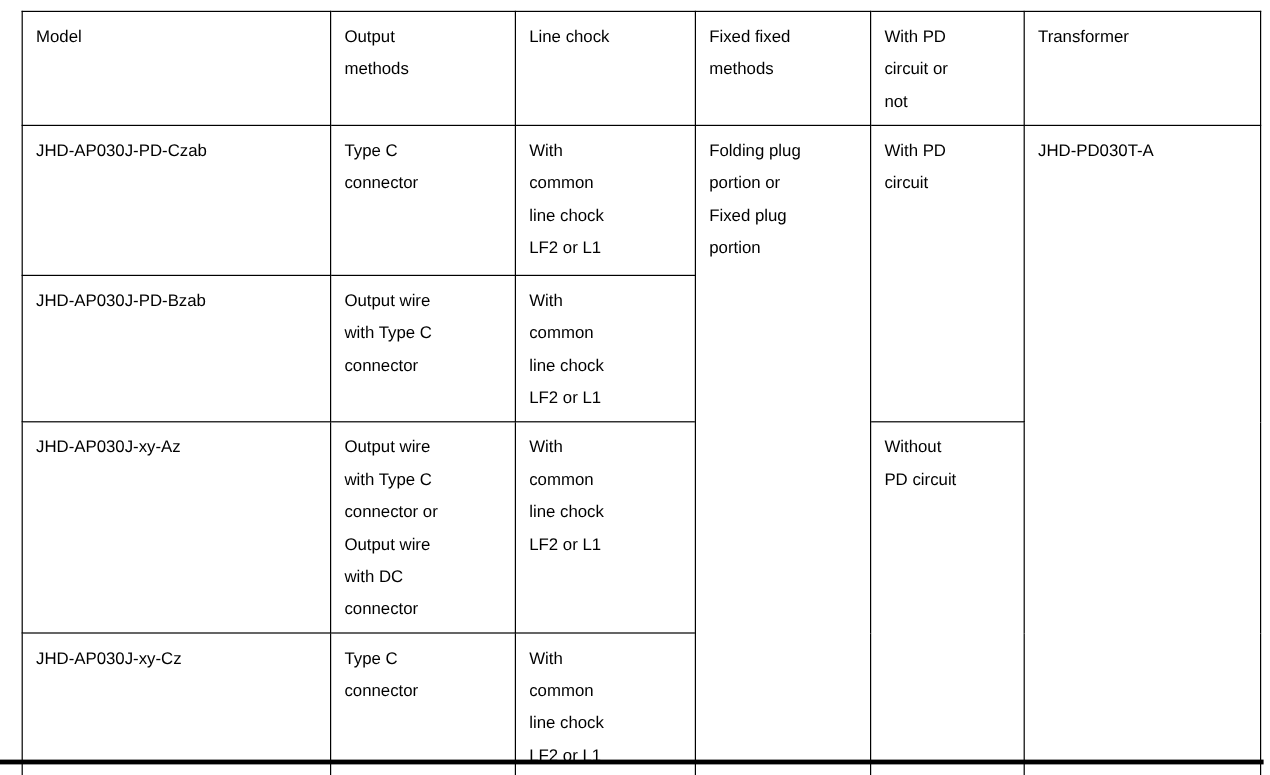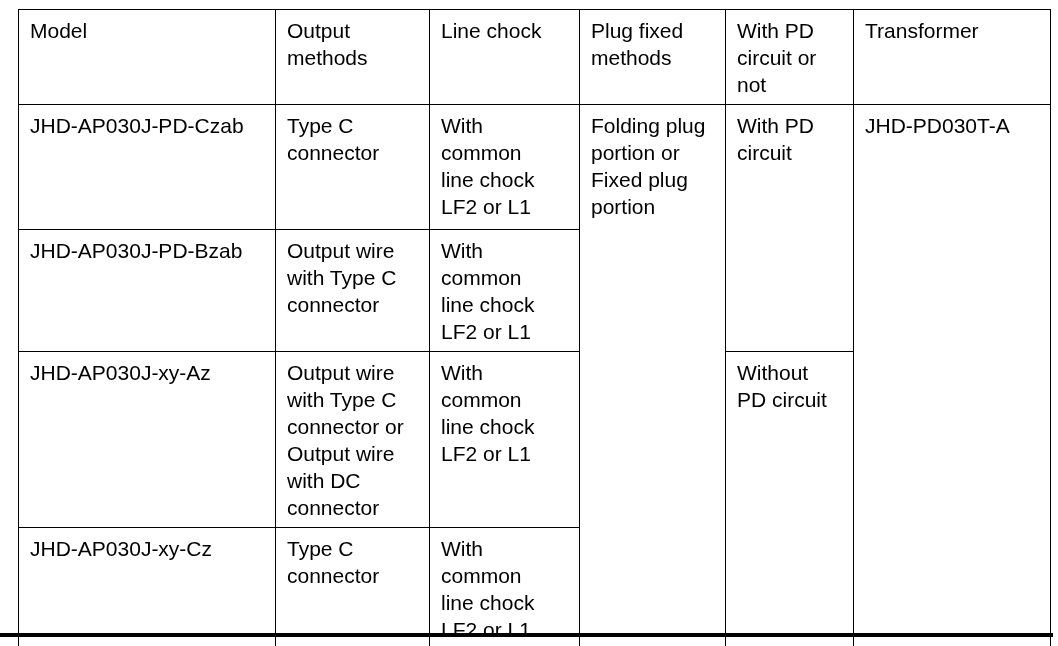--- a/index.html
+++ b/index.html
@@ -22,21 +22,21 @@
     border-collapse: collapse;
     table-layout: fixed;
     background: #ffffff;
   }
   table.spec th,
   table.spec td {
     border: 1px solid #000000;
     vertical-align: top;
     text-align: left;
     font-weight: 400;
-    font-size: 21px;
+    font-size: 14px;
     line-height: 27px;
     padding: 7px 6px 6px 11px;
     white-space: pre-line;
     overflow: hidden;
   }
   col.c-model       { width: 257px; }
   col.c-output      { width: 154px; }
   col.c-chock       { width: 150px; }
   col.c-plug        { width: 146px; }
   col.c-pd          { width: 128px; }
@@ -66,21 +66,21 @@
     <col class="c-plug">
     <col class="c-pd">
     <col class="c-transformer">
   </colgroup>
   <tbody>
     <tr class="r-header">
       <th>Model</th>
       <th>Output
 methods</th>
       <th>Line chock</th>
-      <th>Plug fixed
+      <th>Fixed fixed
 methods</th>
       <th>With PD
 circuit or
 not</th>
       <th>Transformer</th>
     </tr>
     <tr class="r-1">
       <td>JHD-AP030J-PD-Czab</td>
       <td>Type C
 connector</td>

